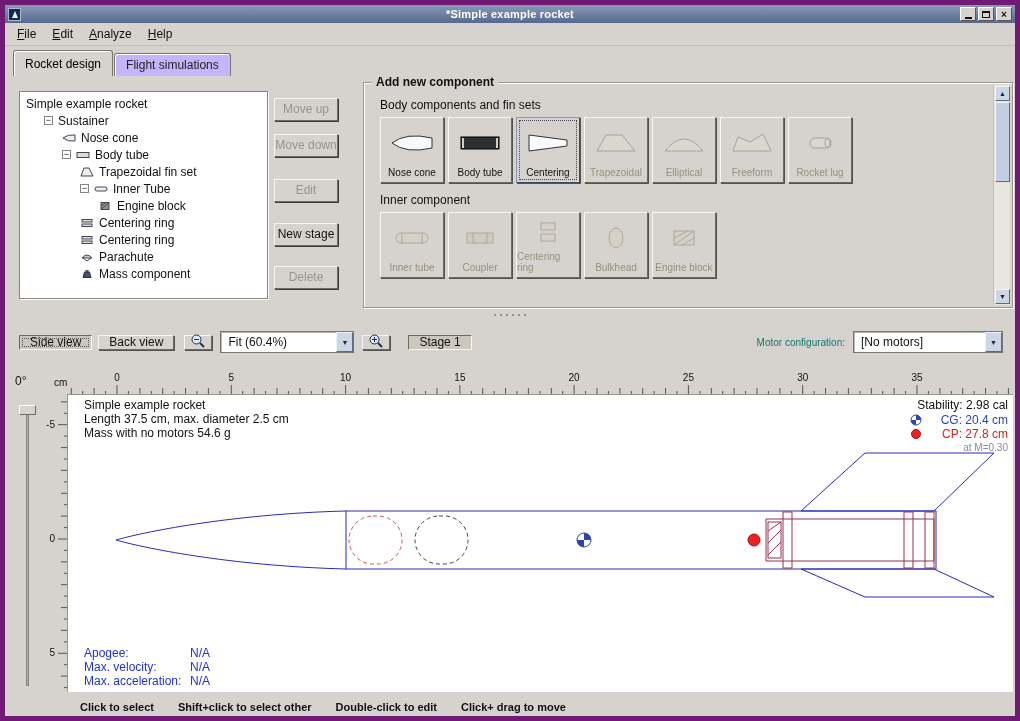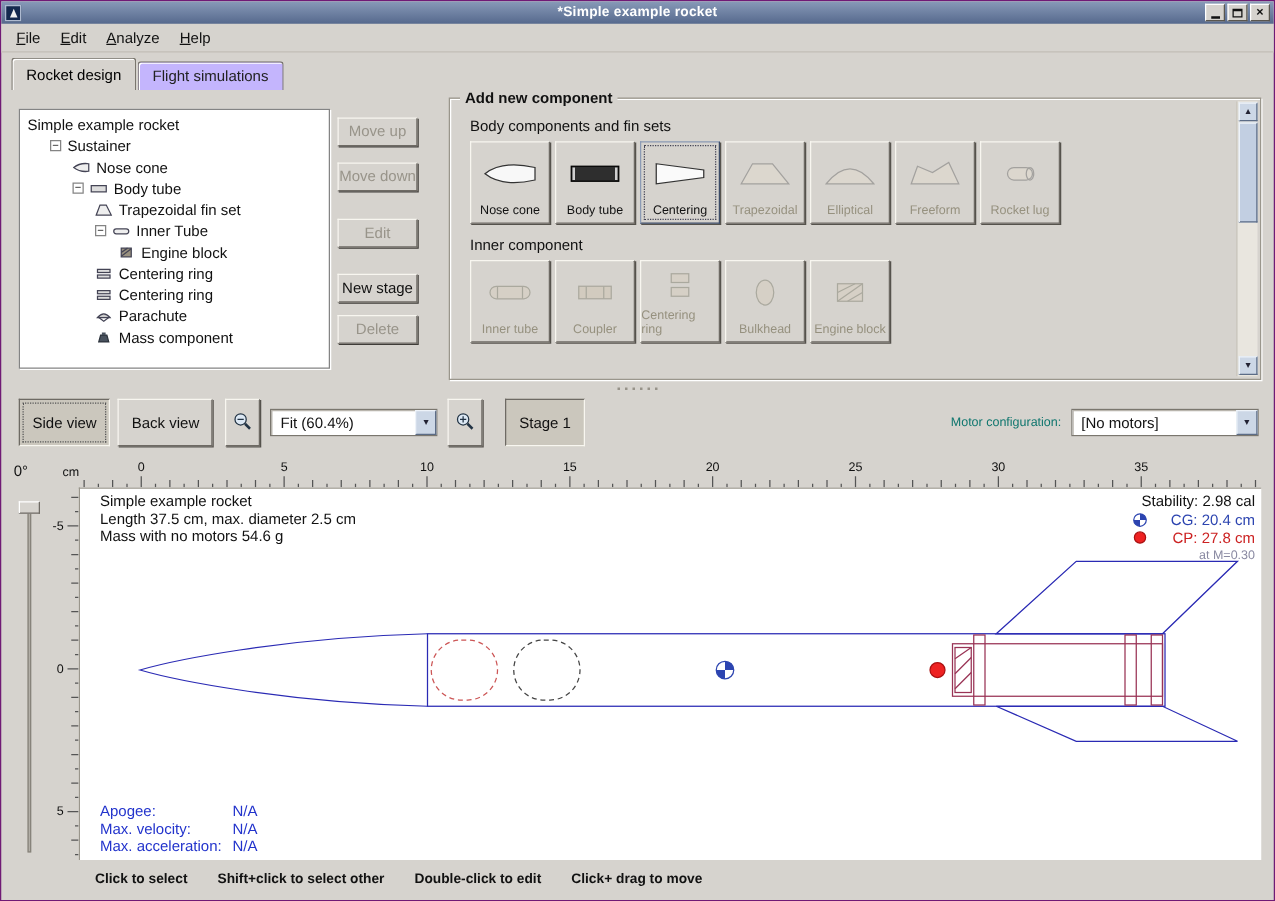--- a/index.html
+++ b/index.html
@@ -1,19 +1,19 @@
 <!DOCTYPE html>
 <html><head>
 <meta charset="utf-8">
 <style>
   * { box-sizing:border-box; margin:0; padding:0; }
   html,body { width:1020px; height:721px; }
   body { font-family:"Liberation Sans",sans-serif; background:#808080; }
 
-  .window { position:relative; width:1020px; height:721px; background:#d6d3ce; border:1px solid #701a75; overflow:hidden; }
+  .window { position:relative; width:1020px; height:721px; background:#d6d3ce; border:5px solid #701a75; overflow:hidden; }
 
   
   .titlebar { height:18px; background:linear-gradient(to bottom,#889ab8,#56698d); display:flex; align-items:center; padding:0 3px; position:relative; }
   .app-icon { width:13px; height:13px; background:#14294e; border:1px solid #aebad0; position:relative; flex:none; }
   .app-icon::after { content:''; position:absolute; left:3px; top:2px; width:0; height:0; border-left:3px solid transparent; border-right:3px solid transparent; border-bottom:7px solid #f0f0f0; }
   .title-text { position:absolute; left:0; right:0; text-align:center; color:#fff; font-weight:bold; font-size:11px; letter-spacing:.2px; }
   .win-controls { margin-left:auto; display:flex; gap:2px; z-index:2; }
   .win-btn { width:16px; height:14px; background:#d6d3ce; border:1px solid; border-color:#ffffff #5a564e #5a564e #ffffff; display:flex; align-items:center; justify-content:center; font-size:10px; font-weight:bold; color:#111; }
   .glyph-min { width:7px; height:2px; background:#111; margin-top:7px; }
   .glyph-max { width:8px; height:7px; border:1px solid #111; border-top:2px solid #111; }
@@ -60,21 +60,21 @@
   .sb-btn { position:absolute; left:1px; width:15px; height:15px; background:#ccd7e6; border:1px solid; border-color:#eef3f9 #5c6c86 #5c6c86 #eef3f9; font-size:7px; text-align:center; line-height:13px; color:#223; }
   .sb-up { top:1px; } .sb-down { bottom:1px; }
   .sb-thumb { position:absolute; top:17px; left:1px; width:15px; height:80px; background:#c2cfe2; border:1px solid; border-color:#eef3f9 #5c6c86 #5c6c86 #eef3f9; }
 
   
   .splitter { position:absolute; top:265px; left:0; right:0; height:8px; display:flex; justify-content:center; align-items:center; gap:4px; }
   .splitter i { width:2px; height:2px; background:#97938a; }
 
   
   .toolbar { position:absolute; left:14px; right:12px; top:282px; height:28px; display:flex; align-items:center; }
-  .tb-btn { height:38px; padding:0 10px; background:#d6d3ce; border:1px solid; border-color:#f8f6f0 #6e6a64 #6e6a64 #f8f6f0; box-shadow:1px 1px 0 #55524c; font-size:12px; color:#111; display:flex; align-items:center; white-space:nowrap; }
+  .tb-btn { height:15px; padding:0 10px; background:#d6d3ce; border:1px solid; border-color:#f8f6f0 #6e6a64 #6e6a64 #f8f6f0; box-shadow:1px 1px 0 #55524c; font-size:12px; color:#111; display:flex; align-items:center; white-space:nowrap; }
   .tb-btn.pressed { border-color:#6e6a64 #f8f6f0 #f8f6f0 #6e6a64; background:#cbc7bd; box-shadow:none; }
   .tb-btn.focusring { outline:1px dotted #555; outline-offset:-4px; }
   .icon-btn { width:28px; justify-content:center; padding:0; }
   .combo { height:22px; display:flex; align-items:stretch; border:1px solid #7a766e; background:#fff; box-shadow:inset 1px 1px 0 #b9b5ad;gap:11px; }
   .combo-text { padding:3px 7px 0; font-size:12px; color:#111; white-space:nowrap; flex:1; }
   .combo-arrow { width:17px; background:#ccd7e6; border:1px solid; border-color:#eef3f9 #5c6c86 #5c6c86 #eef3f9; display:flex; align-items:center; justify-content:center; font-size:7px; color:#223; flex:none; }
   .tb-label { font-size:10px; color:#0f766e; white-space:nowrap; margin-right:8px; }
 
   
   .main-view { position:absolute; left:0; top:316px; width:1020px; height:336px; }
@@ -219,21 +219,21 @@
           </span>
         <span class="tlabel">Mass component</span>
       </div>
     </div>
 
     <div class="actions">
       <button class="act-btn disabled" style="margin-top:0">Move up</button>
       <button class="act-btn disabled" style="margin-top:13px">Move down</button>
       <button class="act-btn disabled" style="margin-top:22px">Edit</button>
       <button class="act-btn" style="margin-top:21px">New stage</button>
-      <button class="act-btn disabled" style="margin-top:10px">Delete</button>
+      <button class="act-btn disabled" style="margin-top:20px">Delete</button>
     </div>
 
     <div class="group">
       <span class="group-title">Add new component</span>
 
       <div class="section-label first">Body components and fin sets</div>
       <div class="crow">
         <div class="cbtn">
           <span class="cicon">
               <svg width="44" height="28">

